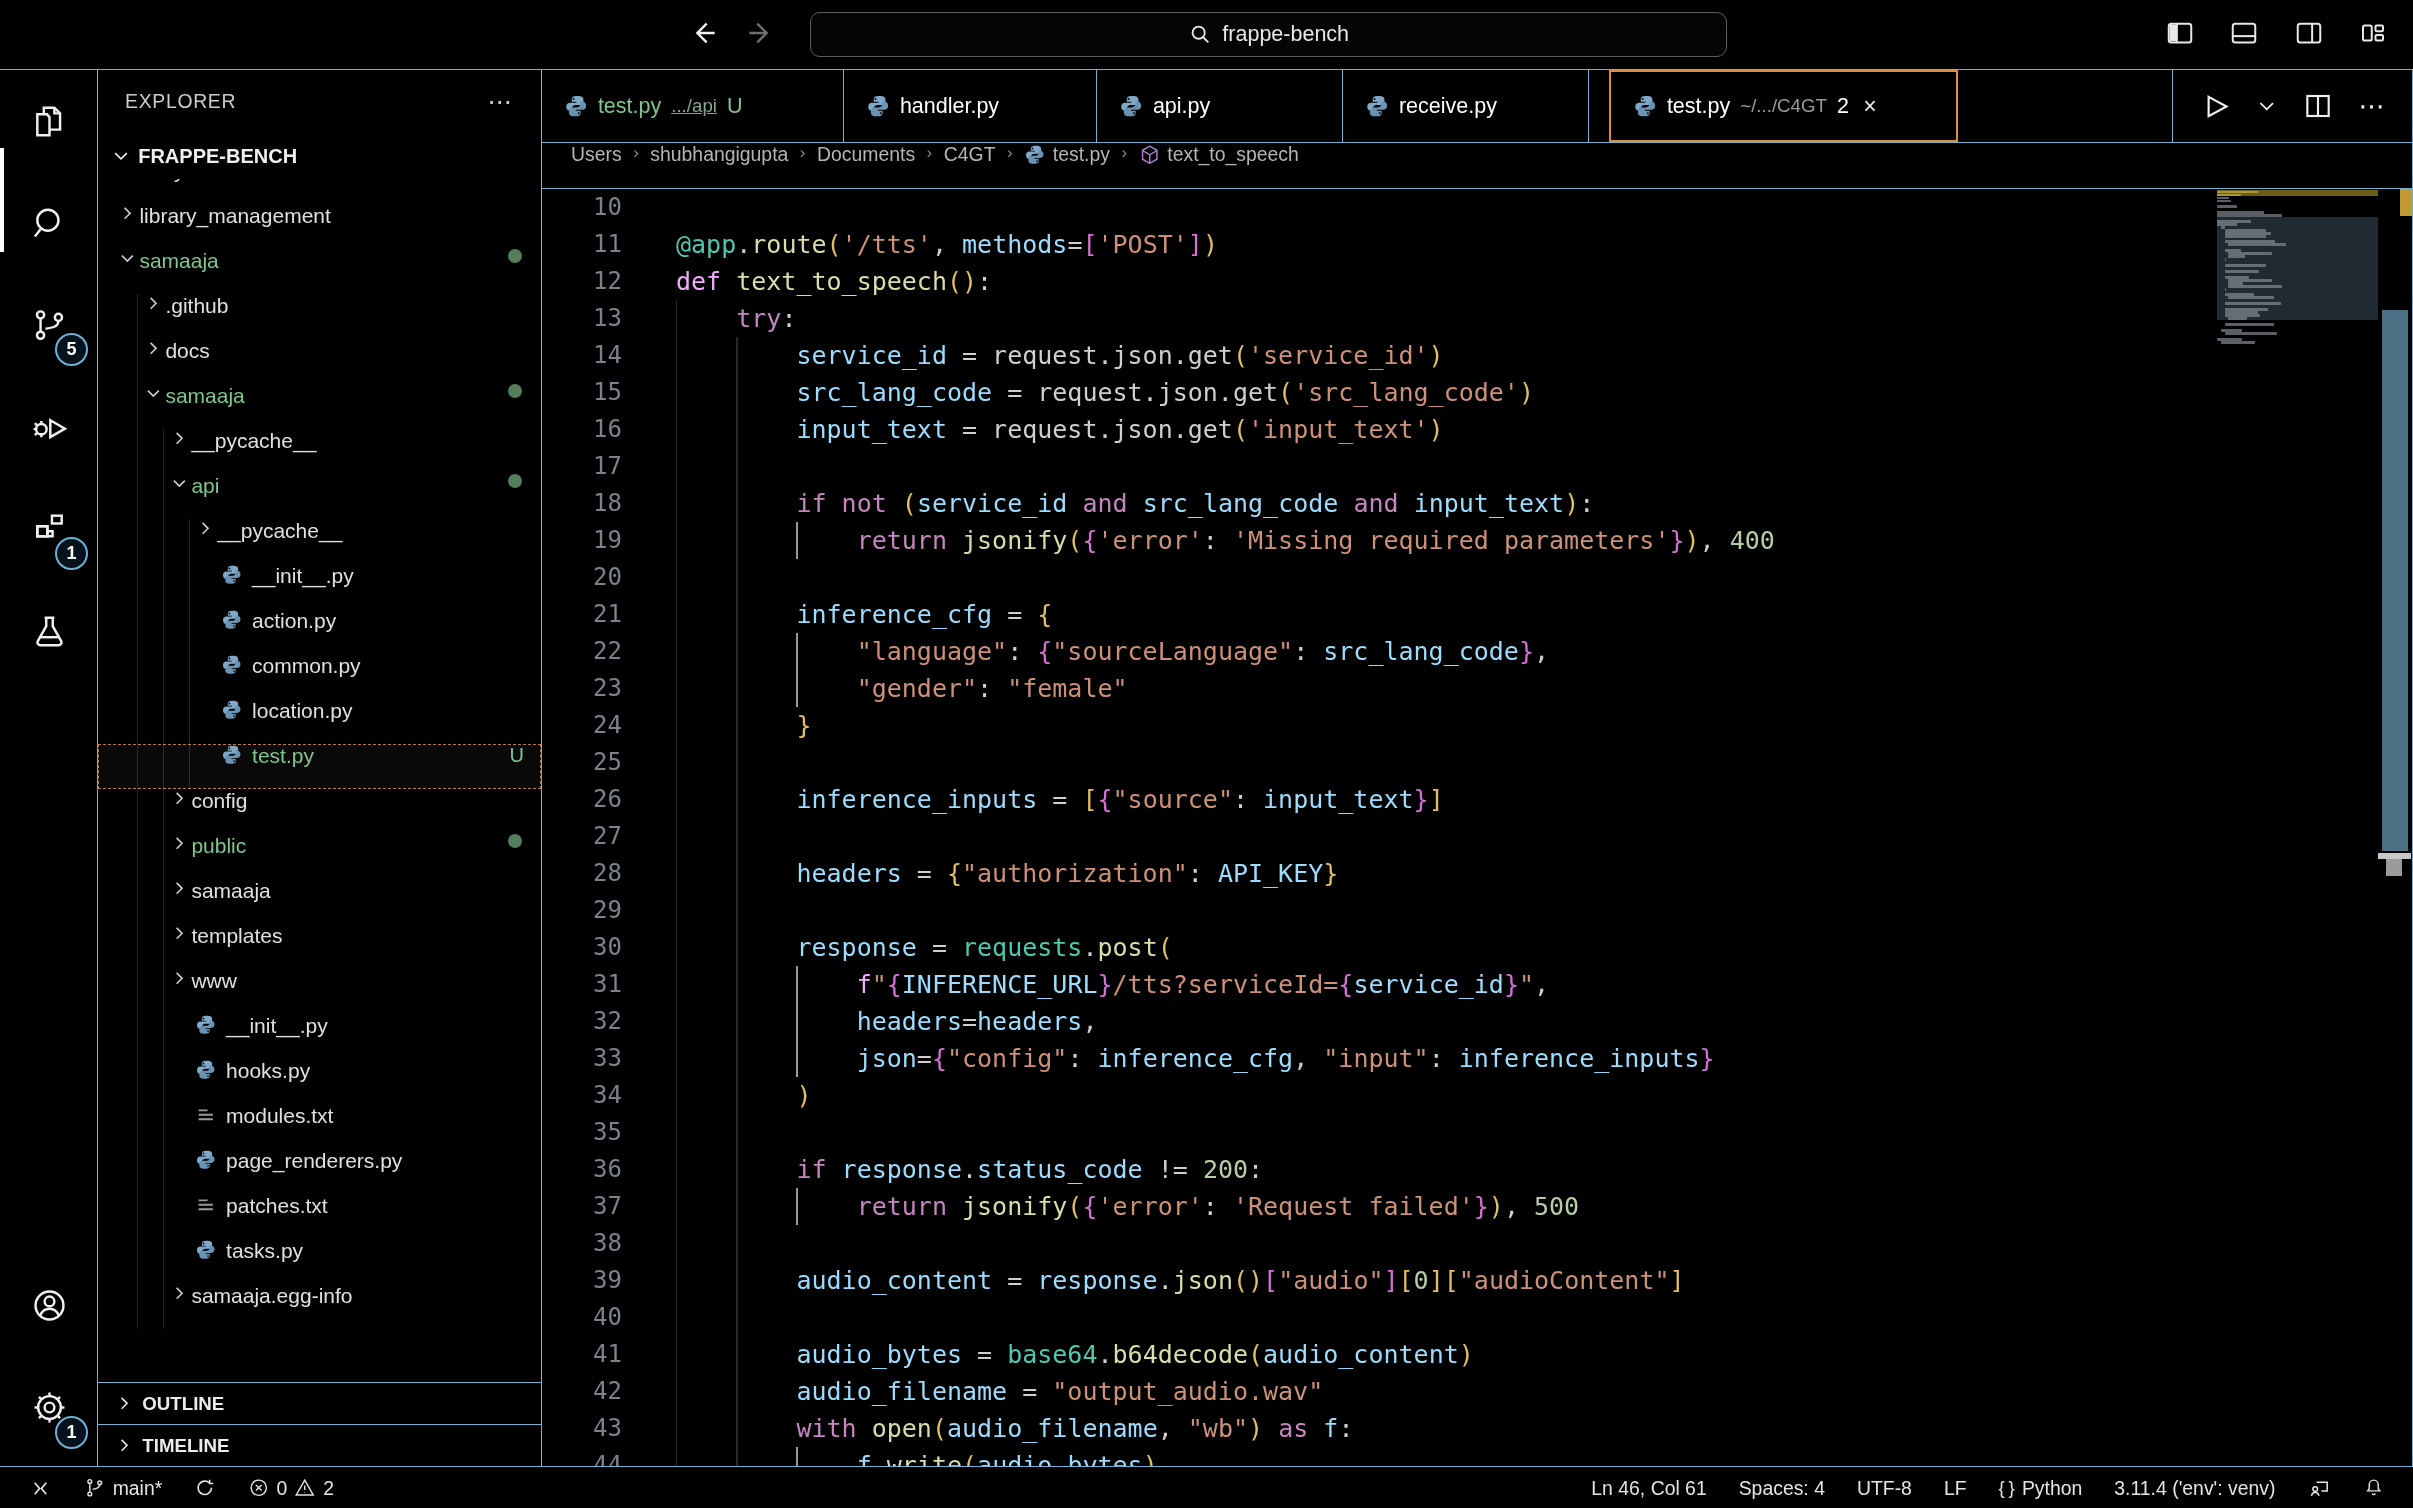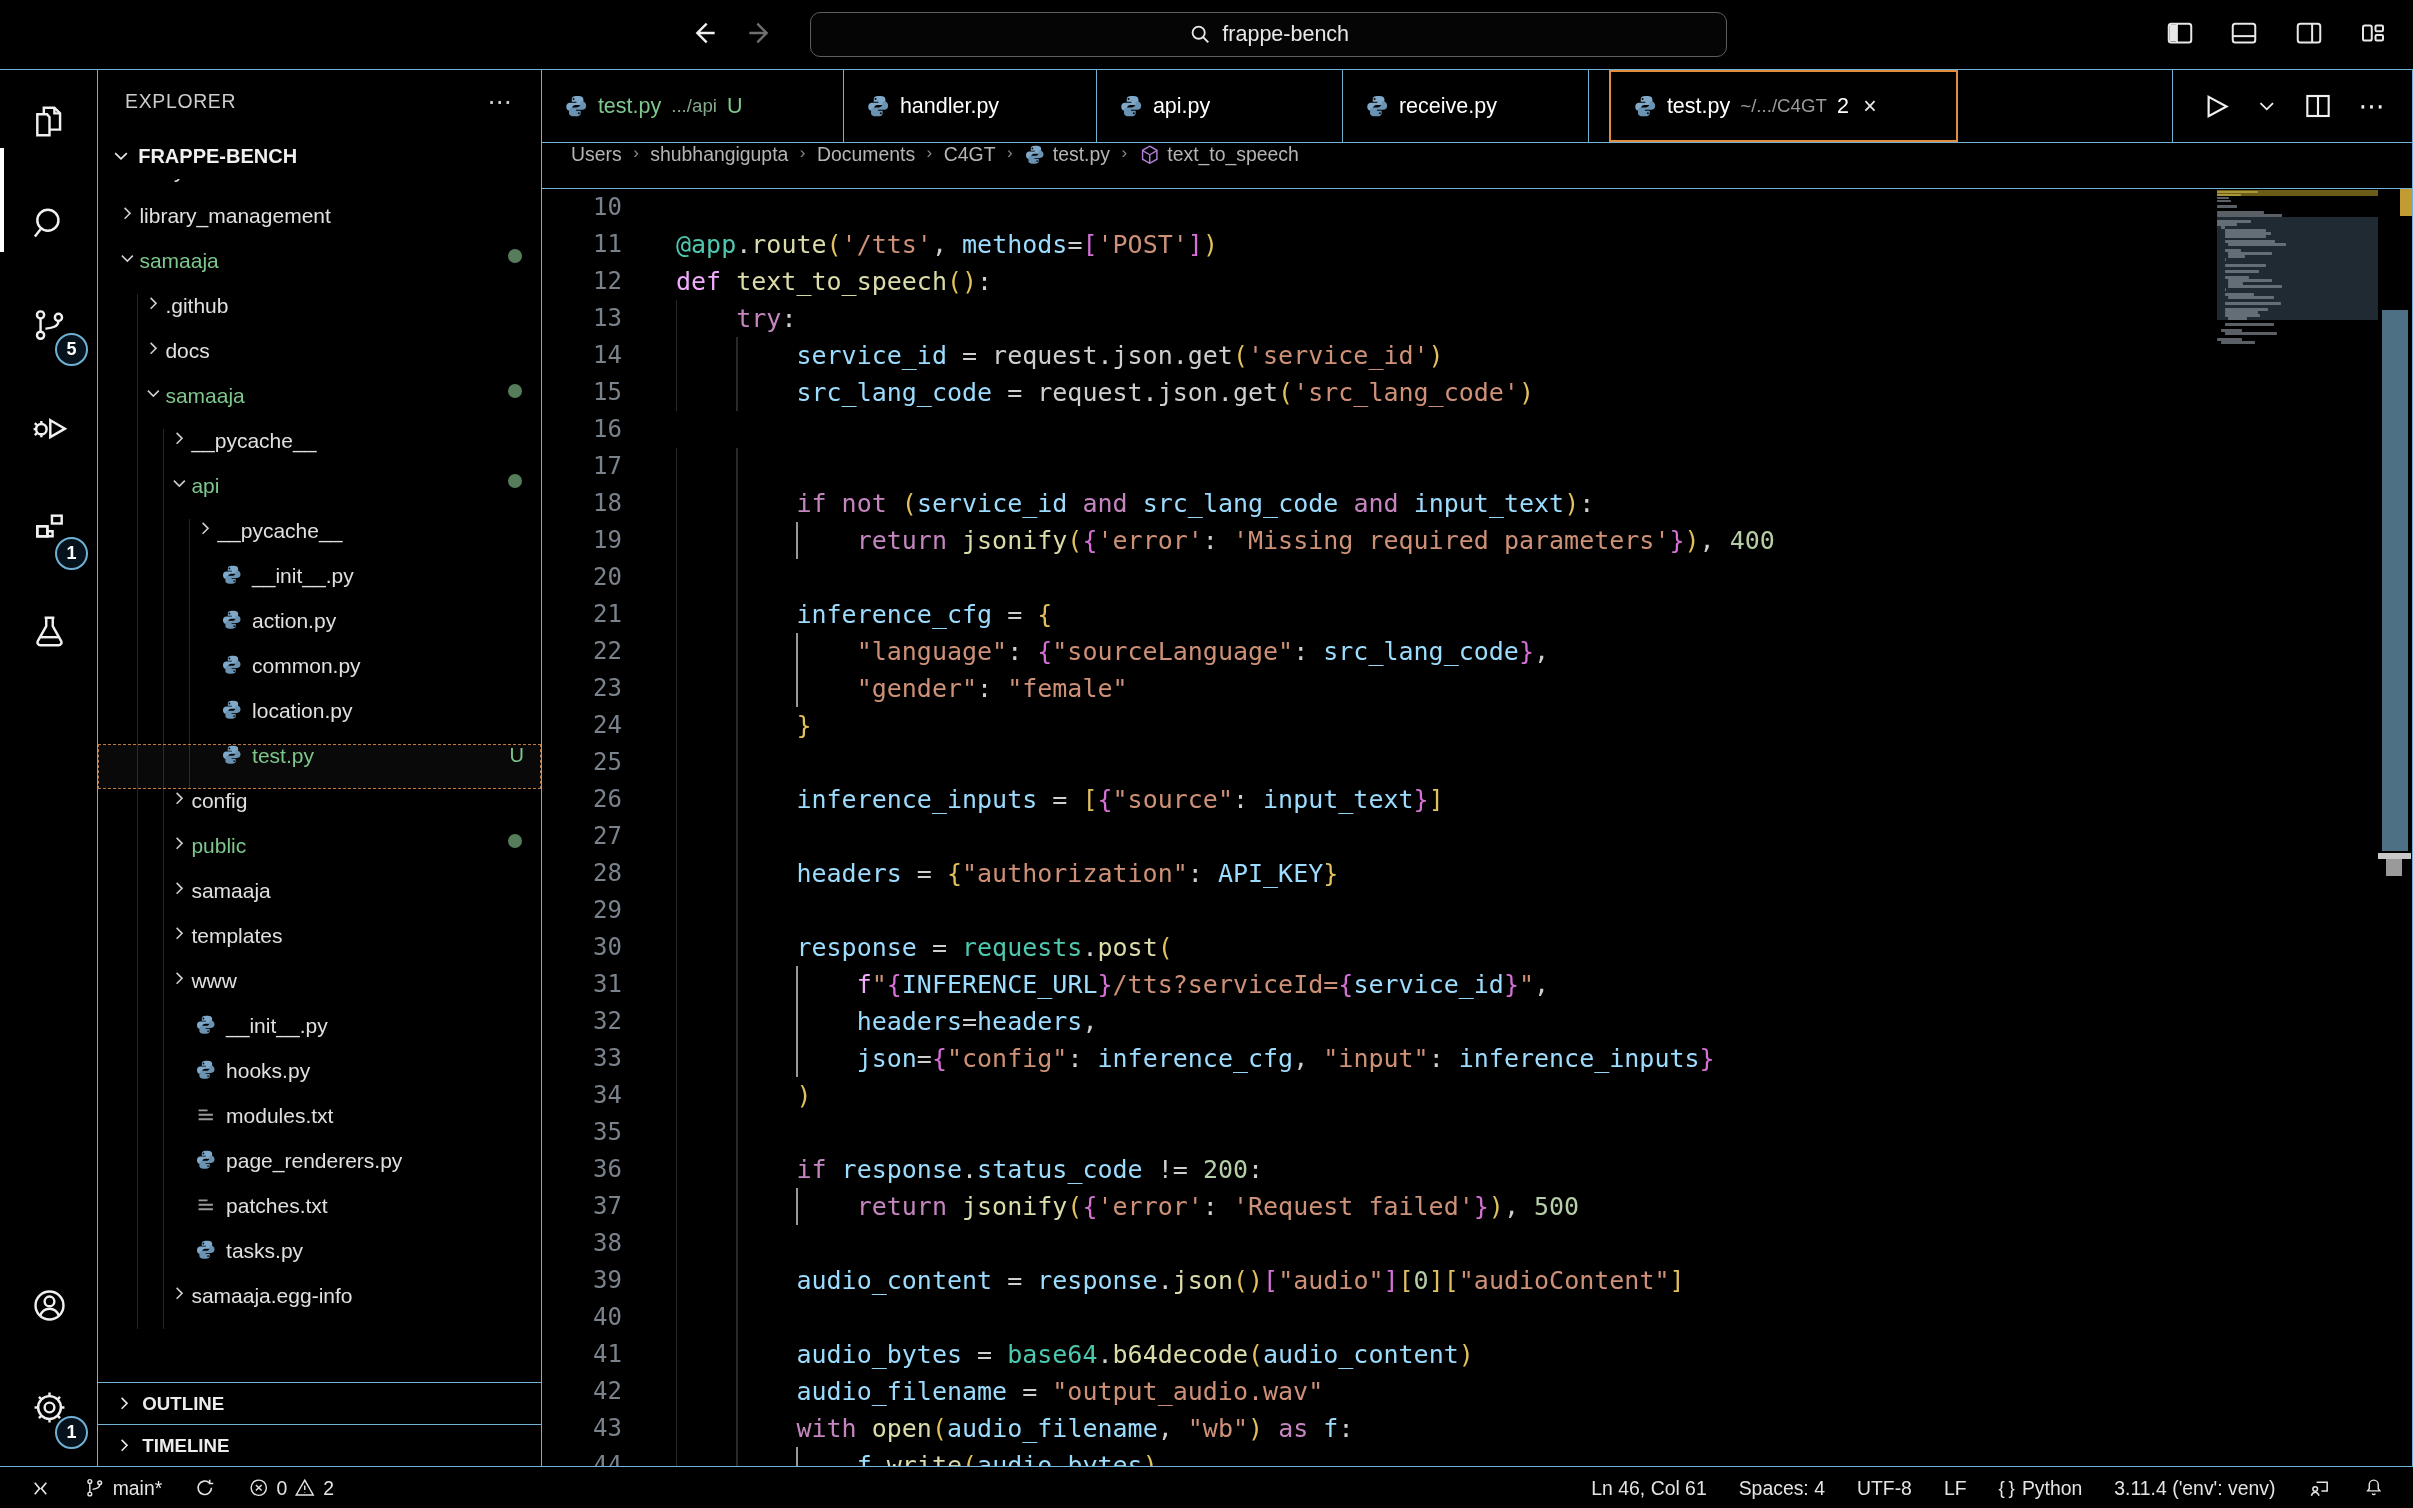--- a/index.html
+++ b/index.html
@@ -45,21 +45,21 @@
   .u-badge { color:#7ec78d; font-size:20px; margin-right:17px; flex:none; }
   .panel-row { height:42px; border-top:1.4px solid #74b2d5; display:flex; align-items:center; gap:8.6px; padding-left:17px; font-weight:bold; font-size:18.7px; color:#ececec; }
 
   
   .editor { position:relative; flex:1; display:flex; flex-direction:column; min-width:0; }
   .tabbar { position:relative; height:73px; border-bottom:1.4px solid #74b2d5; display:flex; align-items:stretch; }
   .tab { position:relative; display:flex; align-items:center; gap:10px; padding:0 21.5px; border-right:1.4px solid #74b2d5; font-size:21.5px; color:#fff; flex:none; }
   .tab .tname { white-space:nowrap; }
   .tab.greenish .tname { color:#7ec78d; }
   .tab .tdetail { font-size:18.7px; color:#9a9a9a; white-space:nowrap; }
-  .tab.greenish .tdetail { color:#87a88d; }
+  .tab.greenish .tdetail { color:#87a88d;text-decoration:underline; }
   .tab .tbadge { color:#fff; }
   .tab.greenish .tbadge { color:#7ec78d; }
   .tab.active { border:2.9px solid #df8e3f; margin-left:20px; }
   .tab .tclose { color:#e8e8e8; font-size:23px; margin-left:4.3px; }
   .tab-actions { margin-left:auto; display:flex; align-items:center; gap:24.4px; padding:0 26px; border-left:1.4px solid #74b2d5; }
   .breadcrumbs { height:46px; display:flex; align-items:flex-start; gap:11.5px; padding-left:29px; font-size:19.4px; color:#b5b5b5; border-bottom:1.4px solid #74b2d5; white-space:nowrap; }
   .bc-sep { color:#8a8a8a; font-size:17px; }
   .bc-item { display:flex; align-items:center; gap:7.2px; }
 
   
@@ -726,20 +726,21 @@
             <div class="code-line">
               <div class="code-num">14</div>
               <div class="code-content"><span class="guide" style="left: 0ch;"></span><span class="guide" style="left: 4ch;"></span><span class="tk-o">        </span><span class="tk-v">service_id</span><span class="tk-o"> = </span><span class="tk-o">request.json.get</span><span class="tk-y">(</span><span class="tk-s">'service_id'</span><span class="tk-y">)</span></div>
             </div>
             <div class="code-line">
               <div class="code-num">15</div>
               <div class="code-content"><span class="guide" style="left: 0ch;"></span><span class="guide" style="left: 4ch;"></span><span class="tk-o">        </span><span class="tk-v">src_lang_code</span><span class="tk-o"> = </span><span class="tk-o">request.json.get</span><span class="tk-y">(</span><span class="tk-s">'src_lang_code'</span><span class="tk-y">)</span></div>
             </div>
             <div class="code-line">
               <div class="code-num">16</div>
+              <div class="code-content"><span class="guide" style="left: 0ch;"></span><span class="guide" style="left: 4ch;"></span><span class="tk-o">        </span><span class="tk-v">input_text</span><span class="tk-o"> = </span><span class="tk-o">request.json.get</span><span class="tk-y">(</span><span class="tk-s">'input_text'</span><span class="tk-y">)</span></div>
             </div>
             <div class="code-line">
               <div class="code-num">17</div>
               <div class="code-content"><span class="guide" style="left: 0ch;"></span><span class="guide" style="left: 4ch;"></span></div>
             </div>
             <div class="code-line">
               <div class="code-num">18</div>
               <div class="code-content"><span class="guide" style="left: 0ch;"></span><span class="guide" style="left: 4ch;"></span><span class="tk-o">        </span><span class="tk-k">if</span><span class="tk-o"> </span><span class="tk-k">not</span><span class="tk-o"> </span><span class="tk-y">(</span><span class="tk-v">service_id</span><span class="tk-o"> </span><span class="tk-k">and</span><span class="tk-o"> </span><span class="tk-v">src_lang_code</span><span class="tk-o"> </span><span class="tk-k">and</span><span class="tk-o"> </span><span class="tk-v">input_text</span><span class="tk-y">)</span><span class="tk-o">:</span></div>
             </div>
             <div class="code-line">

